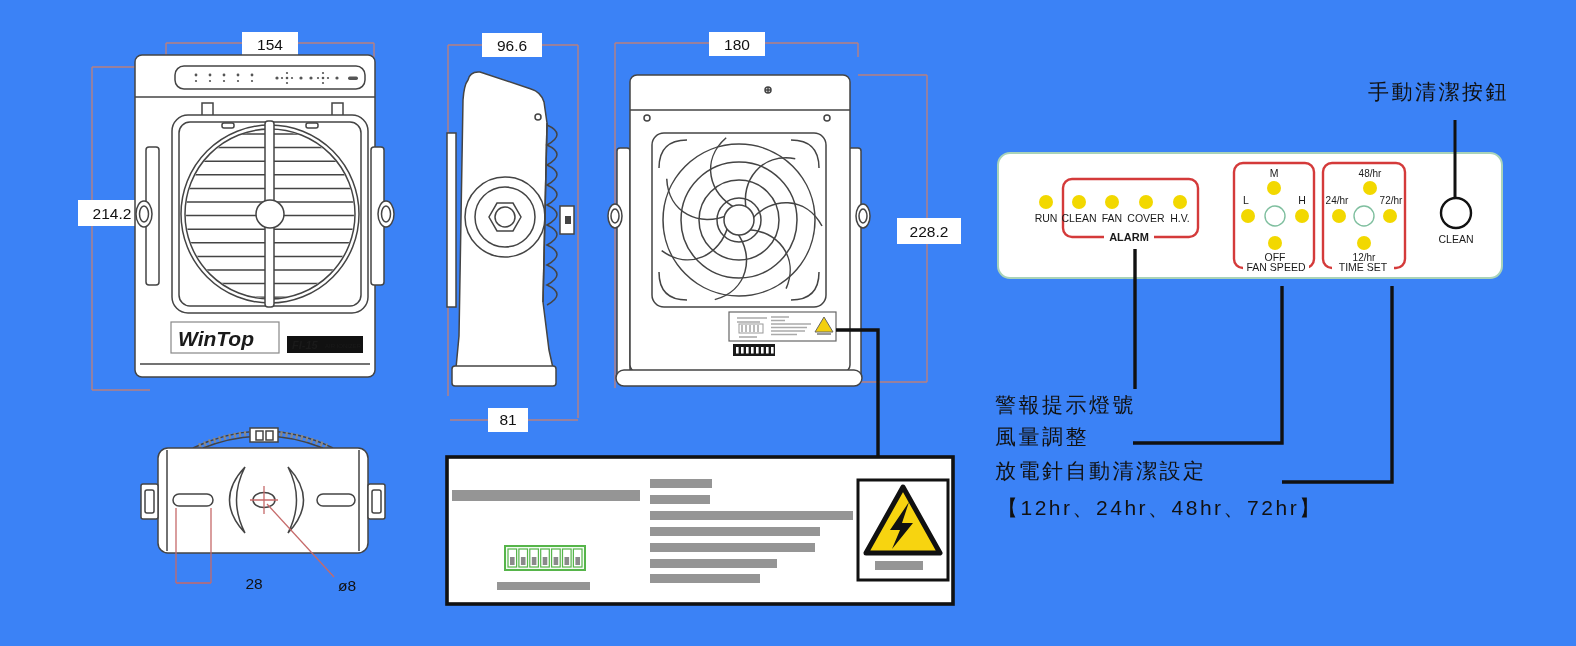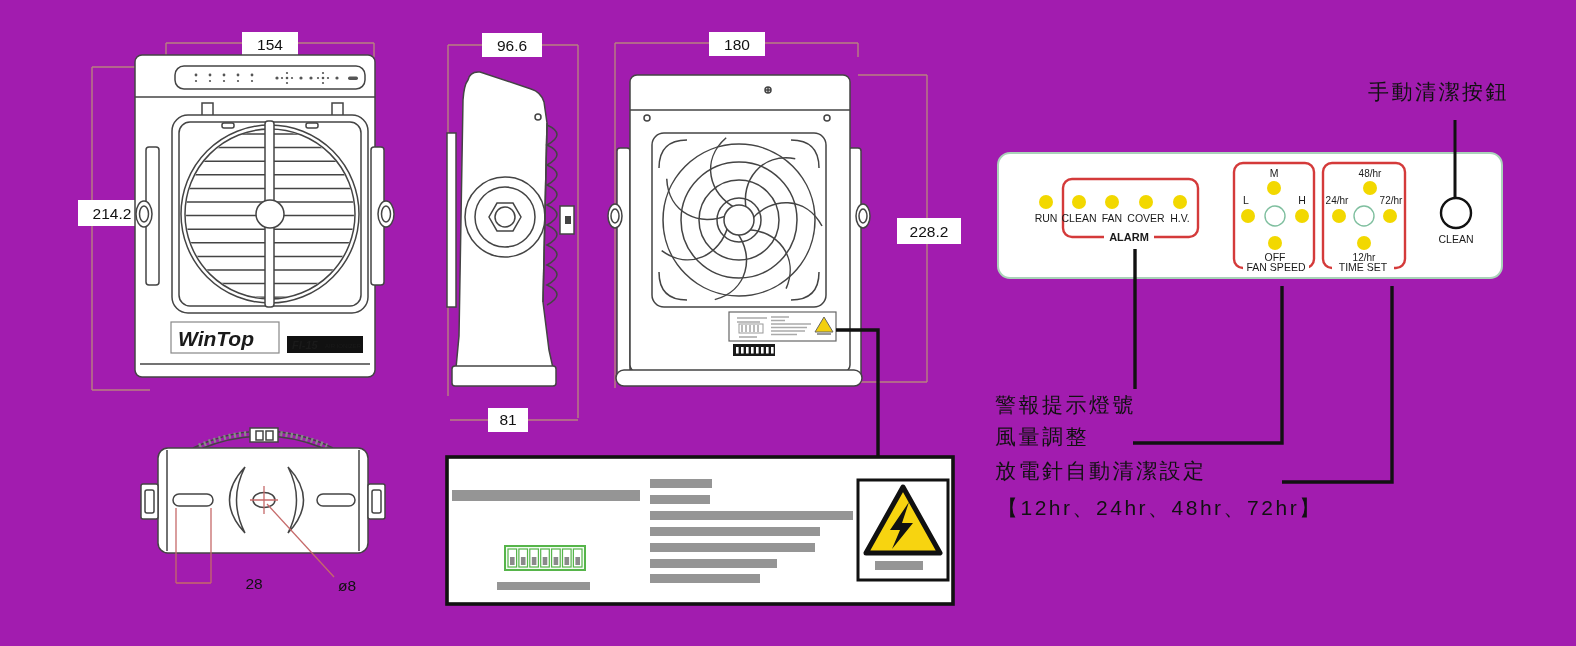--- a/index.html
+++ b/index.html
@@ -1,16 +1,16 @@
 <!DOCTYPE html>
 <html><head>
 <meta charset="utf-8">
 <style>
   html,body{margin:0;padding:0;background:#ffffff;}
-  #canvas{position:relative;width:1576px;height:646px;background:#a21caf;overflow:hidden;
+  #canvas{position:relative;width:1576px;height:646px;background:#3b82f6;overflow:hidden;
           font-family:"Liberation Sans","DejaVu Sans",sans-serif;}
   svg{position:absolute;left:0;top:0;}
   text{font-family:"Liberation Sans","DejaVu Sans",sans-serif;fill:#1a1a1a;}
   .dimtxt{font-size:15.5px;fill:#111;}
   .lbl{font-size:10.5px;fill:#1a1a1a;}
   .lblhr{font-size:10px;fill:#1a1a1a;}
   .cjk{font-size:21px;letter-spacing:2.5px;fill:#111;}
   .line{stroke:#444;stroke-width:1.5;fill:none;}
   .fillw{fill:#fff;stroke:#444;stroke-width:1.5;}
   .dim{stroke:#b98080;stroke-width:1.4;fill:none;}

